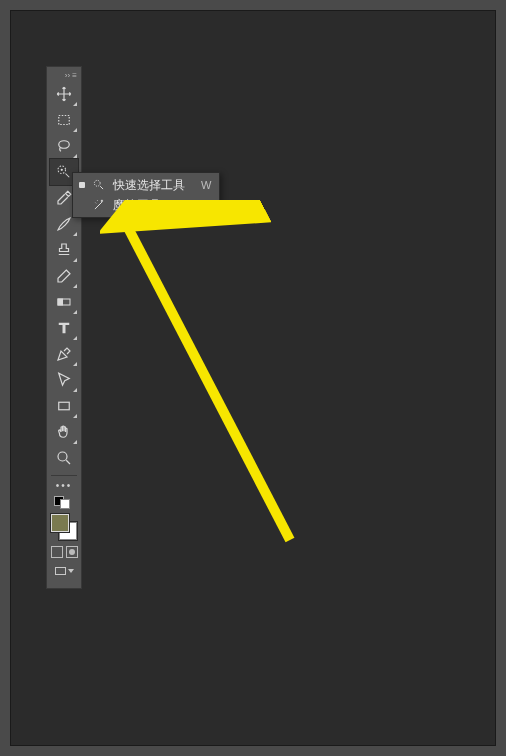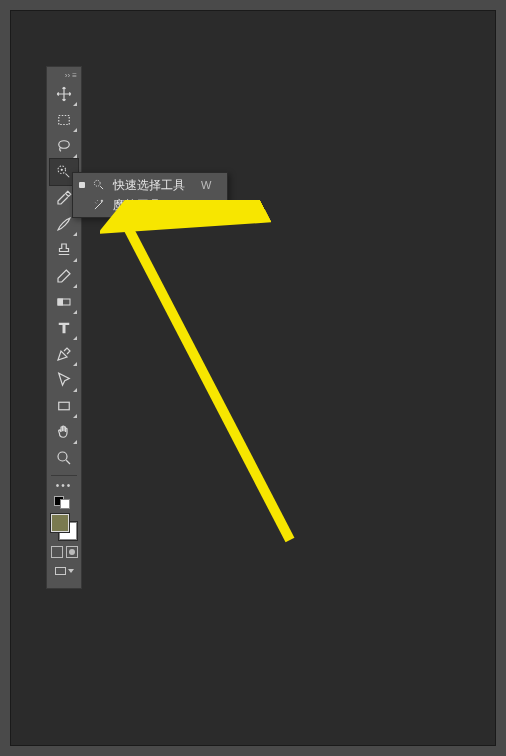--- a/index.html
+++ b/index.html
@@ -164,21 +164,21 @@
   top: 172px;
   background: #535353;
   border: 1px solid #2a2a2a;
   box-shadow: 2px 2px 6px rgba(0,0,0,0.4);
   padding: 2px 0;
 }
 .flyout-row {
   display: flex;
   align-items: center;
   height: 20px;
-  padding: 0 16px 0 6px;
+  padding: 0 8px 0 6px;
   color: #e6e6e6;
   font-size: 12px;
   gap: 6px;
   cursor: pointer;
 }
 .flyout-dot {
   width: 6px; height: 6px;
   display: inline-block;
 }
 .flyout-dot.on {

